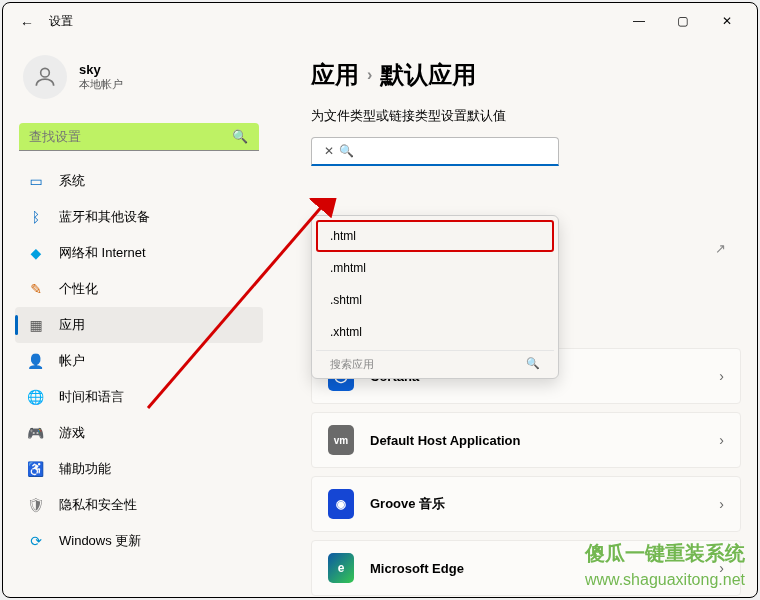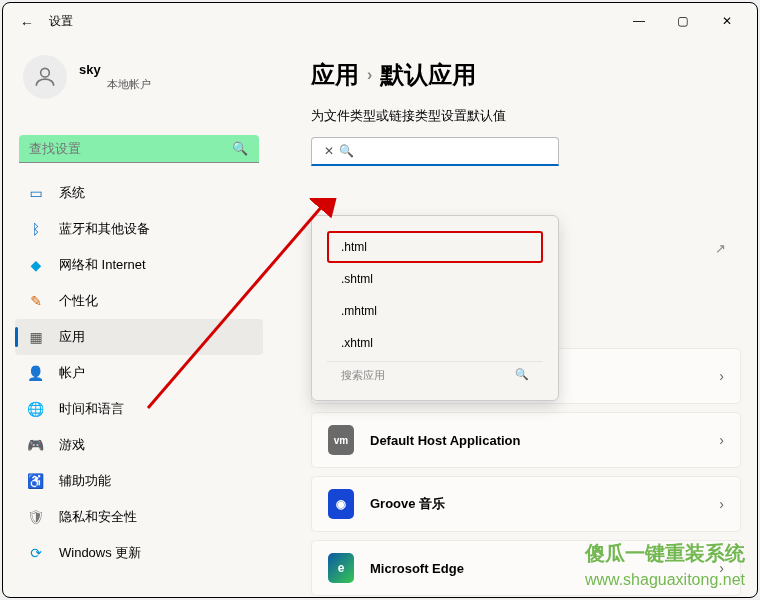--- a/index.html
+++ b/index.html
@@ -39,28 +39,28 @@
     flex-direction: column;
   }
   .profile { display: flex; align-items: center; gap: 12px; padding: 8px 8px 16px 8px; }
   .avatar {
     width: 44px; height: 44px; border-radius: 50%;
     background: #ececec;
     display: flex; align-items: center; justify-content: center;
   }
   .avatar svg { width: 26px; height: 26px; }
   .profile-text .name { font-size: 13px; font-weight: 600; }
-  .profile-text .type { font-size: 11px; color: #555; margin-left: 28px; }
+  .profile-text .type { font-size: 11px; color: #555; }
   .search-box {
     display: flex; align-items: center;
     border-bottom: 1px solid #888;
-    background: #86efac;
+    background: #bef264;
     border-radius: 4px 4px 0 0;
     padding: 6px 10px;
-    margin: 20px 4px 12px 4px;
+    margin: 8px 4px 12px 4px;
   }
   .search-box input {
     border: none; outline: none; background: transparent;
     flex: 1; font-size: 13px;
   }
   .search-box .icon { color: #555; font-size: 13px; }
   .nav { list-style: none; }
   .nav-item {
     display: flex; align-items: center; gap: 14px;
     padding: 9px 12px;
@@ -96,21 +96,21 @@
   .type-search input { border:none; outline:none; flex:1; font-size: 13px; }
   .type-search .clear, .type-search .gobtn { width: 18px; text-align: center; color: #555; font-size: 12px; cursor: default; }
   .dropdown {
     position: absolute;
     top: 176px; left: 36px;
     width: 248px;
     background: #f7f5f2;
     border: 1px solid #ccc;
     border-radius: 6px;
     box-shadow: 0 6px 16px rgba(0,0,0,0.15);
-    padding: 15px;
+    padding: 4px;
     z-index: 5;
   }
   .dd-item { padding: 9px 14px; font-size: 12px; border-radius: 3px; }
   .dd-item.hl { outline: 2px solid #d40000; outline-offset: -2px; }
   .dd-sep {
     display:flex; justify-content: space-between; padding: 6px 14px 2px;
     font-size: 11px; color: #888; border-top: 1px solid #e5e5e5; margin-top: 2px;
   }
   .open-link {
     position: absolute; right: 22px; top: 202px;
@@ -240,22 +240,22 @@
 
       <div class="type-search">
         <span class="clear">✕</span>
         <span class="gobtn">🔍</span>
       </div>
 
       <div class="open-link">↗</div>
 
       <div class="dropdown">
         <div class="dd-item hl">.html</div>
+        <div class="dd-item">.mhtml</div>
         <div class="dd-item">.shtml</div>
-        <div class="dd-item">.mhtml</div>
         <div class="dd-item">.xhtml</div>
         <div class="dd-sep">
           <span>搜索应用</span>
           <span>🔍</span>
         </div>
       </div>
 
       <div class="app-list">
         <div class="app-card">
           <div class="app-icon" style="background:#0a5fd6">◯</div>

